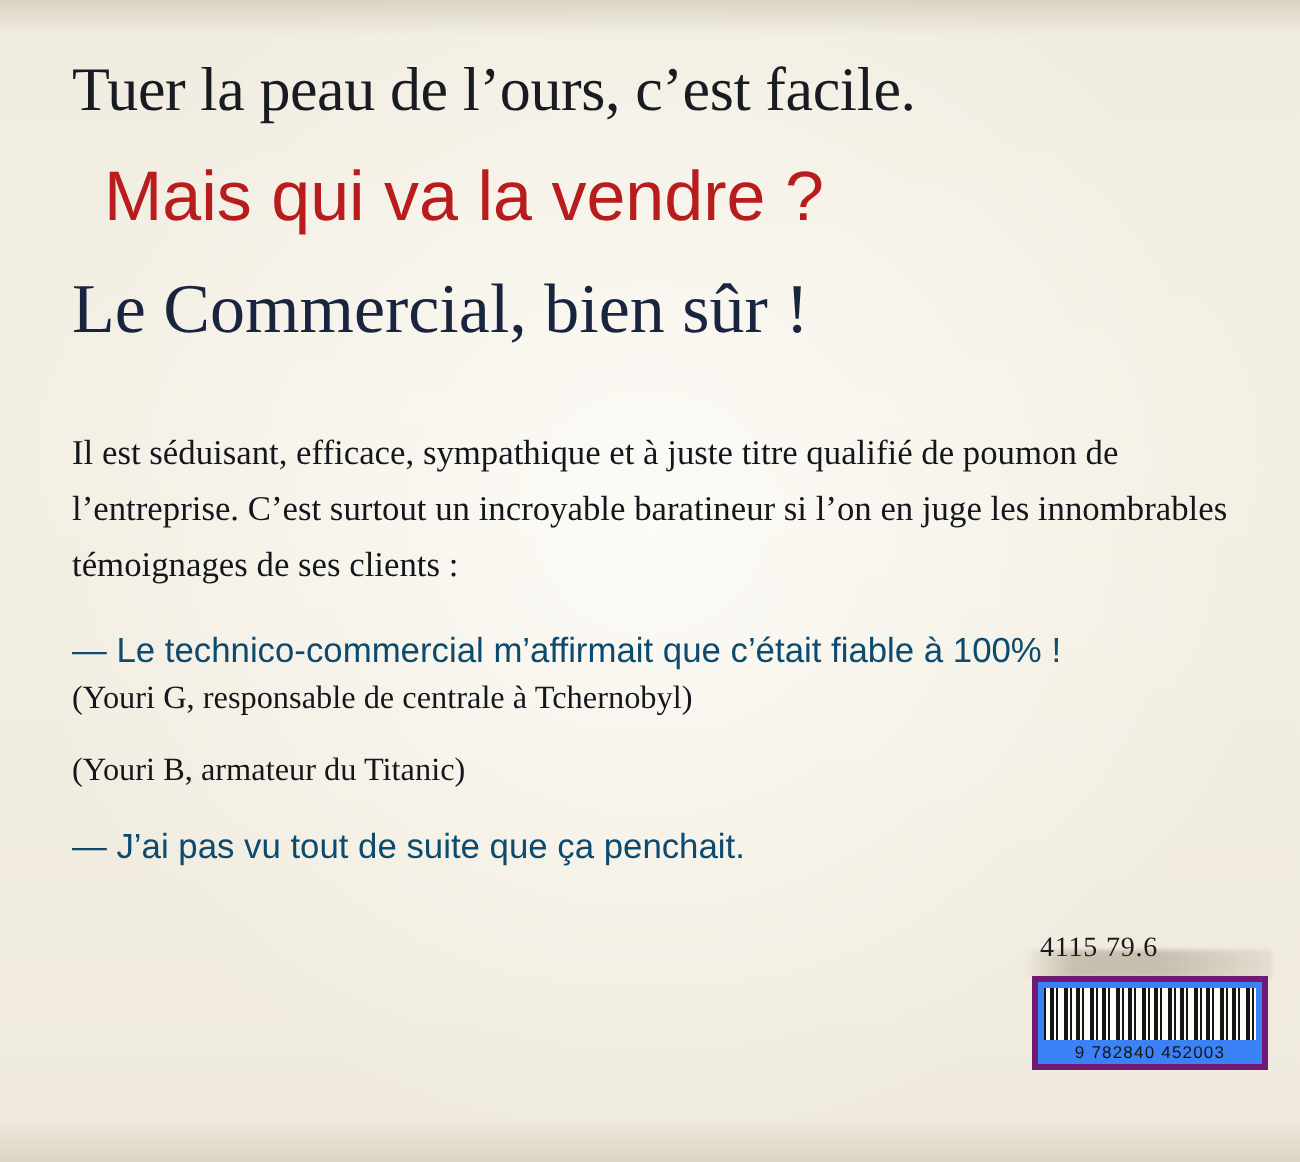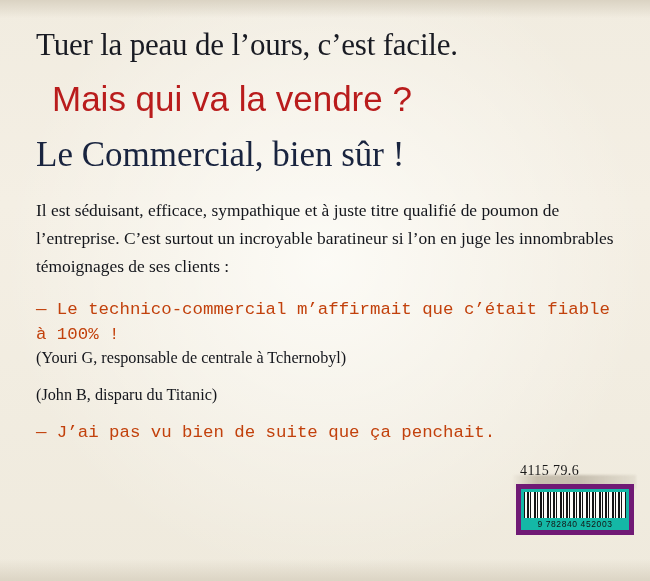--- a/index.html
+++ b/index.html
@@ -56,38 +56,38 @@
     font-family: Liberation Serif, serif;
     font-size: 35px;
     color: #19243f;
     line-height: 1.14;
     margin: 0;
     white-space: nowrap;
   }
   .body-block {
     position: absolute;
     left: 36px;
-    top: 196px;
+    top: 212px;
     width: 578px;
   }
   .para {
     font-family: "Liberation Serif", serif;
     font-size: 17.4px;
     color: #14161c;
     line-height: 1.62;
     margin: 0 0 16px 0;
     text-align: left;
   }
   .quote-group {
     margin: 0 0 13px 0;
   }
   .quote-line {
-    font-family: Liberation Mono, monospace;
+    font-family: Liberation Sans, sans-serif;
     font-size: 17.4px;
-    color: #c2410c;
+    color: #0c4a6e;
     line-height: 1.45;
     margin: 0;
   }
   .quote-attr {
     font-family: "Liberation Serif", serif;
     font-size: 16.2px;
     color: #14161c;
     line-height: 1.45;
     margin: 0;
   }
@@ -101,22 +101,22 @@
   .barcode-code {
     font-family: "Liberation Serif", serif;
     font-size: 14px;
     color: #1a1a1a;
     letter-spacing: 0.4px;
     margin-bottom: 5px;
     text-align: left;
     padding-left: 4px;
   }
   .barcode-box {
-    background: #14b8a6;
-    border: 5px solid #701a75;
+    background: #3b82f6;
+    border: 3px solid #701a75;
     padding: 3px 3px 1px 3px;
   }
   .barcode-bars {
     height: 26px;
     width: 100%;
     background-image: repeating-linear-gradient(
       to right,
       #141414 0px, #141414 1px,
       #fdfcf8 1px, #fdfcf8 3px,
       #141414 3px, #141414 5px,
@@ -176,25 +176,25 @@
 
   <div class="body-block">
     <p class="para">Il est séduisant, efficace, sympathique et  à juste titre qualifié de poumon de l’entreprise. C’est surtout un incroyable baratineur si l’on en juge les innombrables témoignages de ses clients :</p>
 
     <div class="quote-group">
       <p class="quote-line">— Le technico-commercial m’affirmait que c’était fiable à 100% !</p>
       <p class="quote-attr">(Youri G, responsable de centrale à Tchernobyl)</p>
     </div>
 
     <div class="quote-group">
-      <p class="quote-attr">(John B, disparu du Titanic)</p>
+      <p class="quote-attr">(Youri B, armateur du Titanic)</p>
     </div>
 
     <div class="quote-group">
-      <p class="quote-line">— J’ai pas vu bien de suite que ça penchait.</p>
+      <p class="quote-line">— J’ai pas vu tout de suite que ça penchait.</p>
     </div>
   </div>
 
   <div class="smudge"></div>
 
   <div class="barcode-area">
     <div class="barcode-code">4115 79.6</div>
     <div class="barcode-box">
       <div class="barcode-bars"></div>
       <div class="barcode-digits">9 782840 452003</div>

